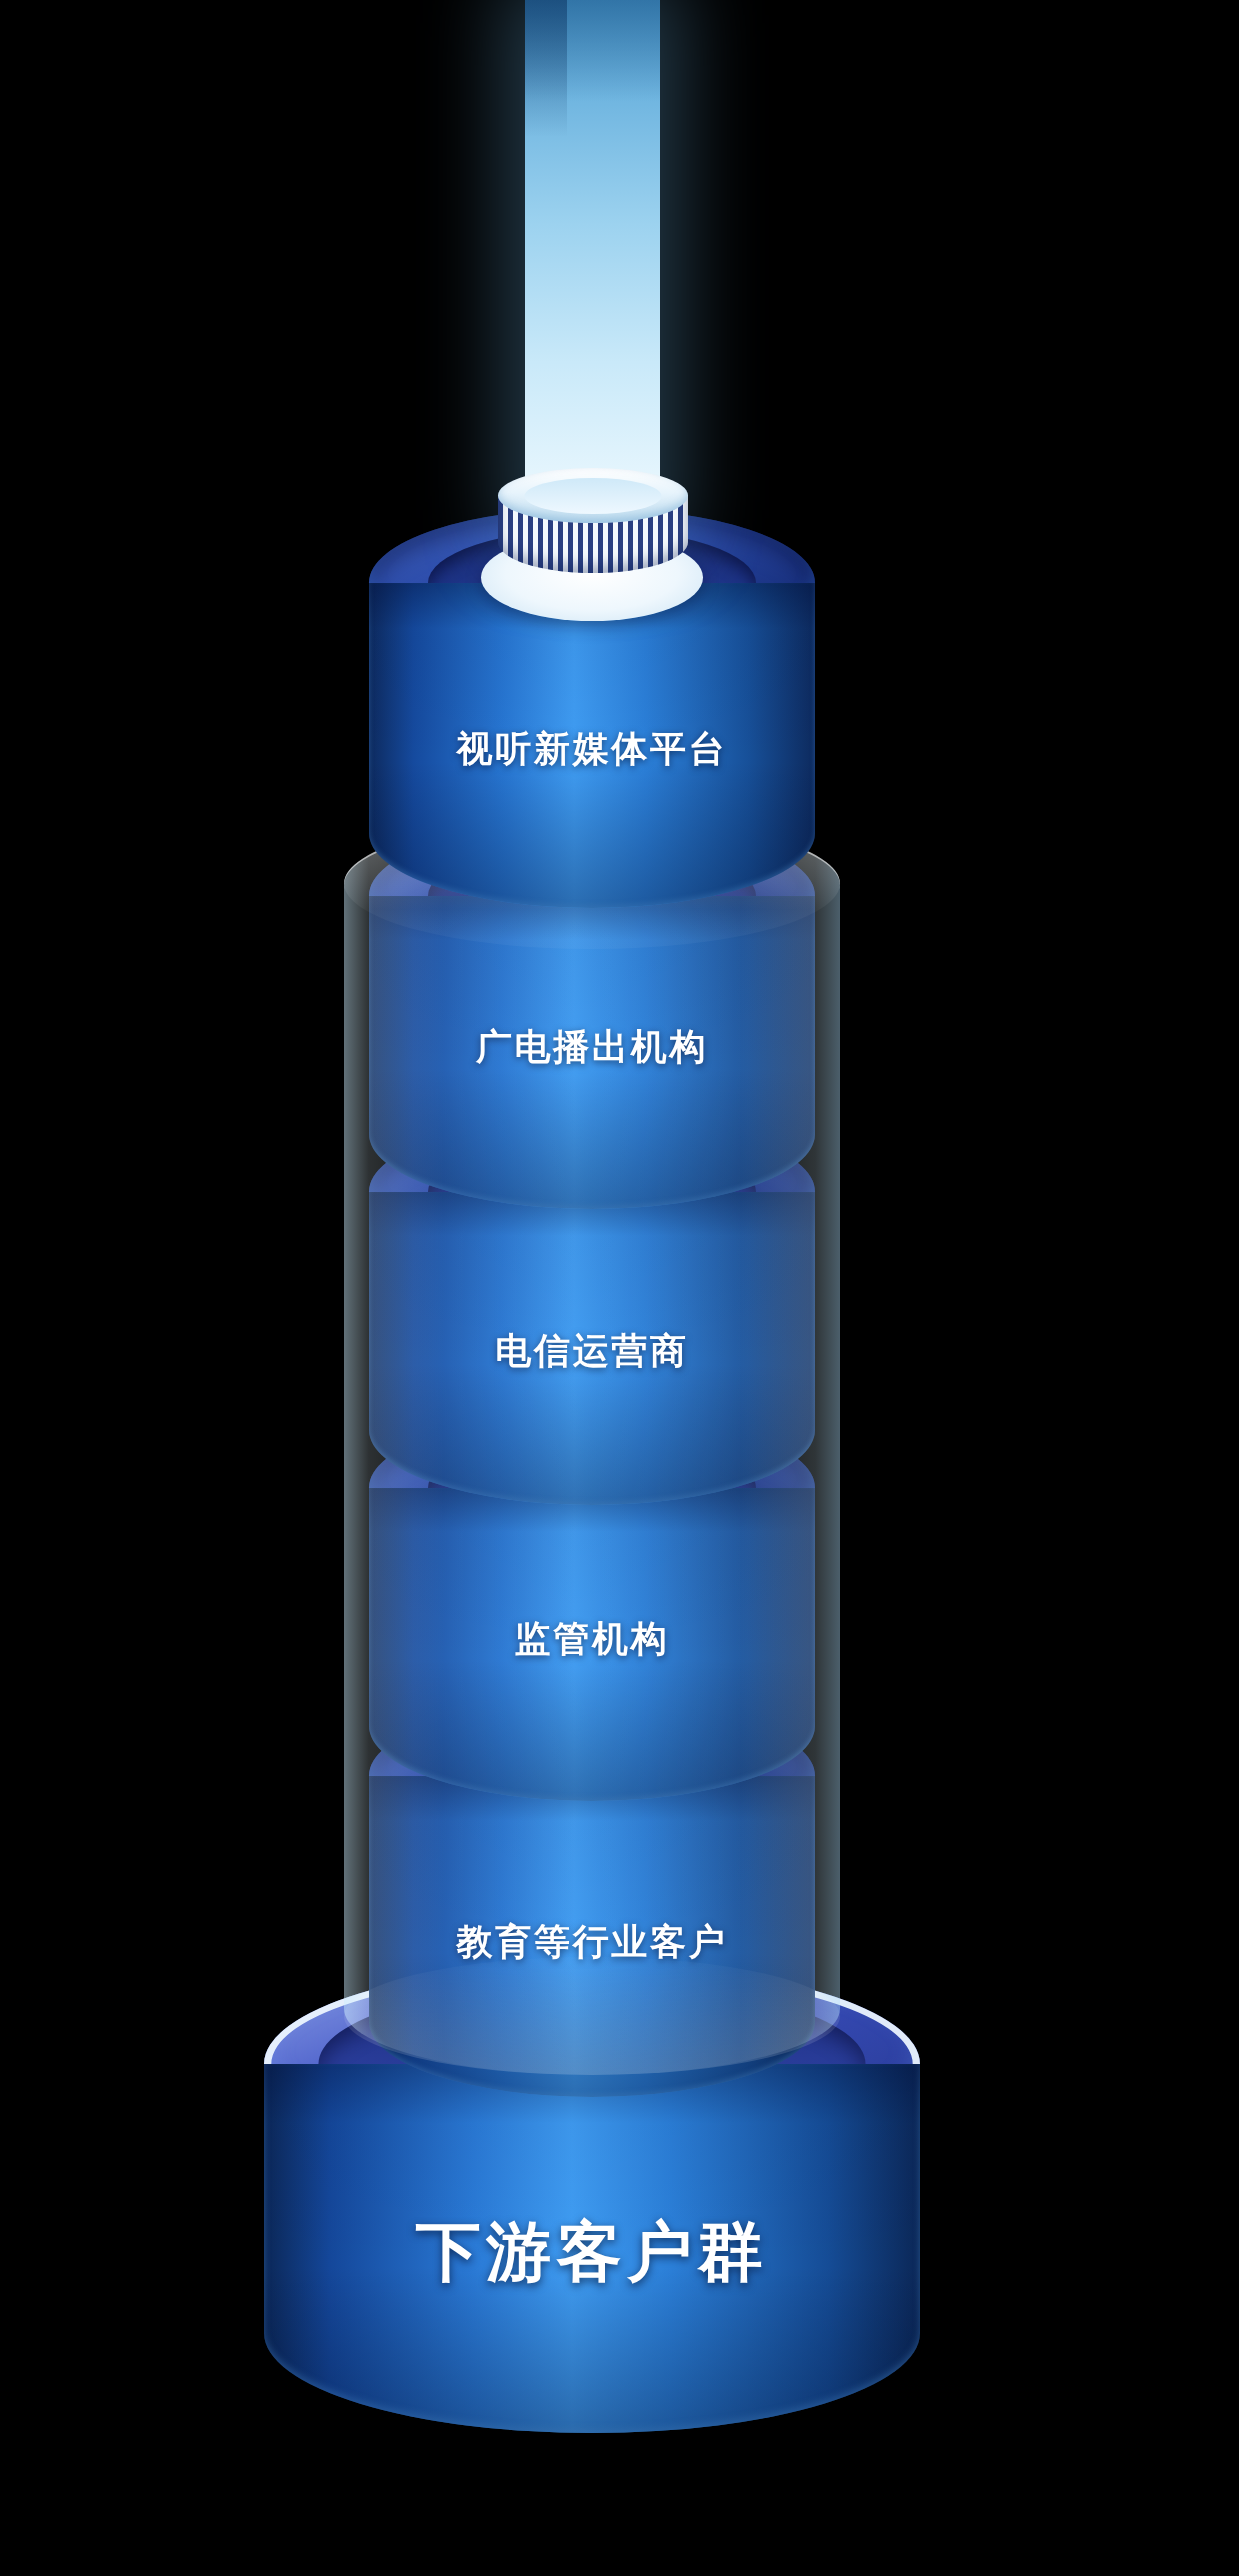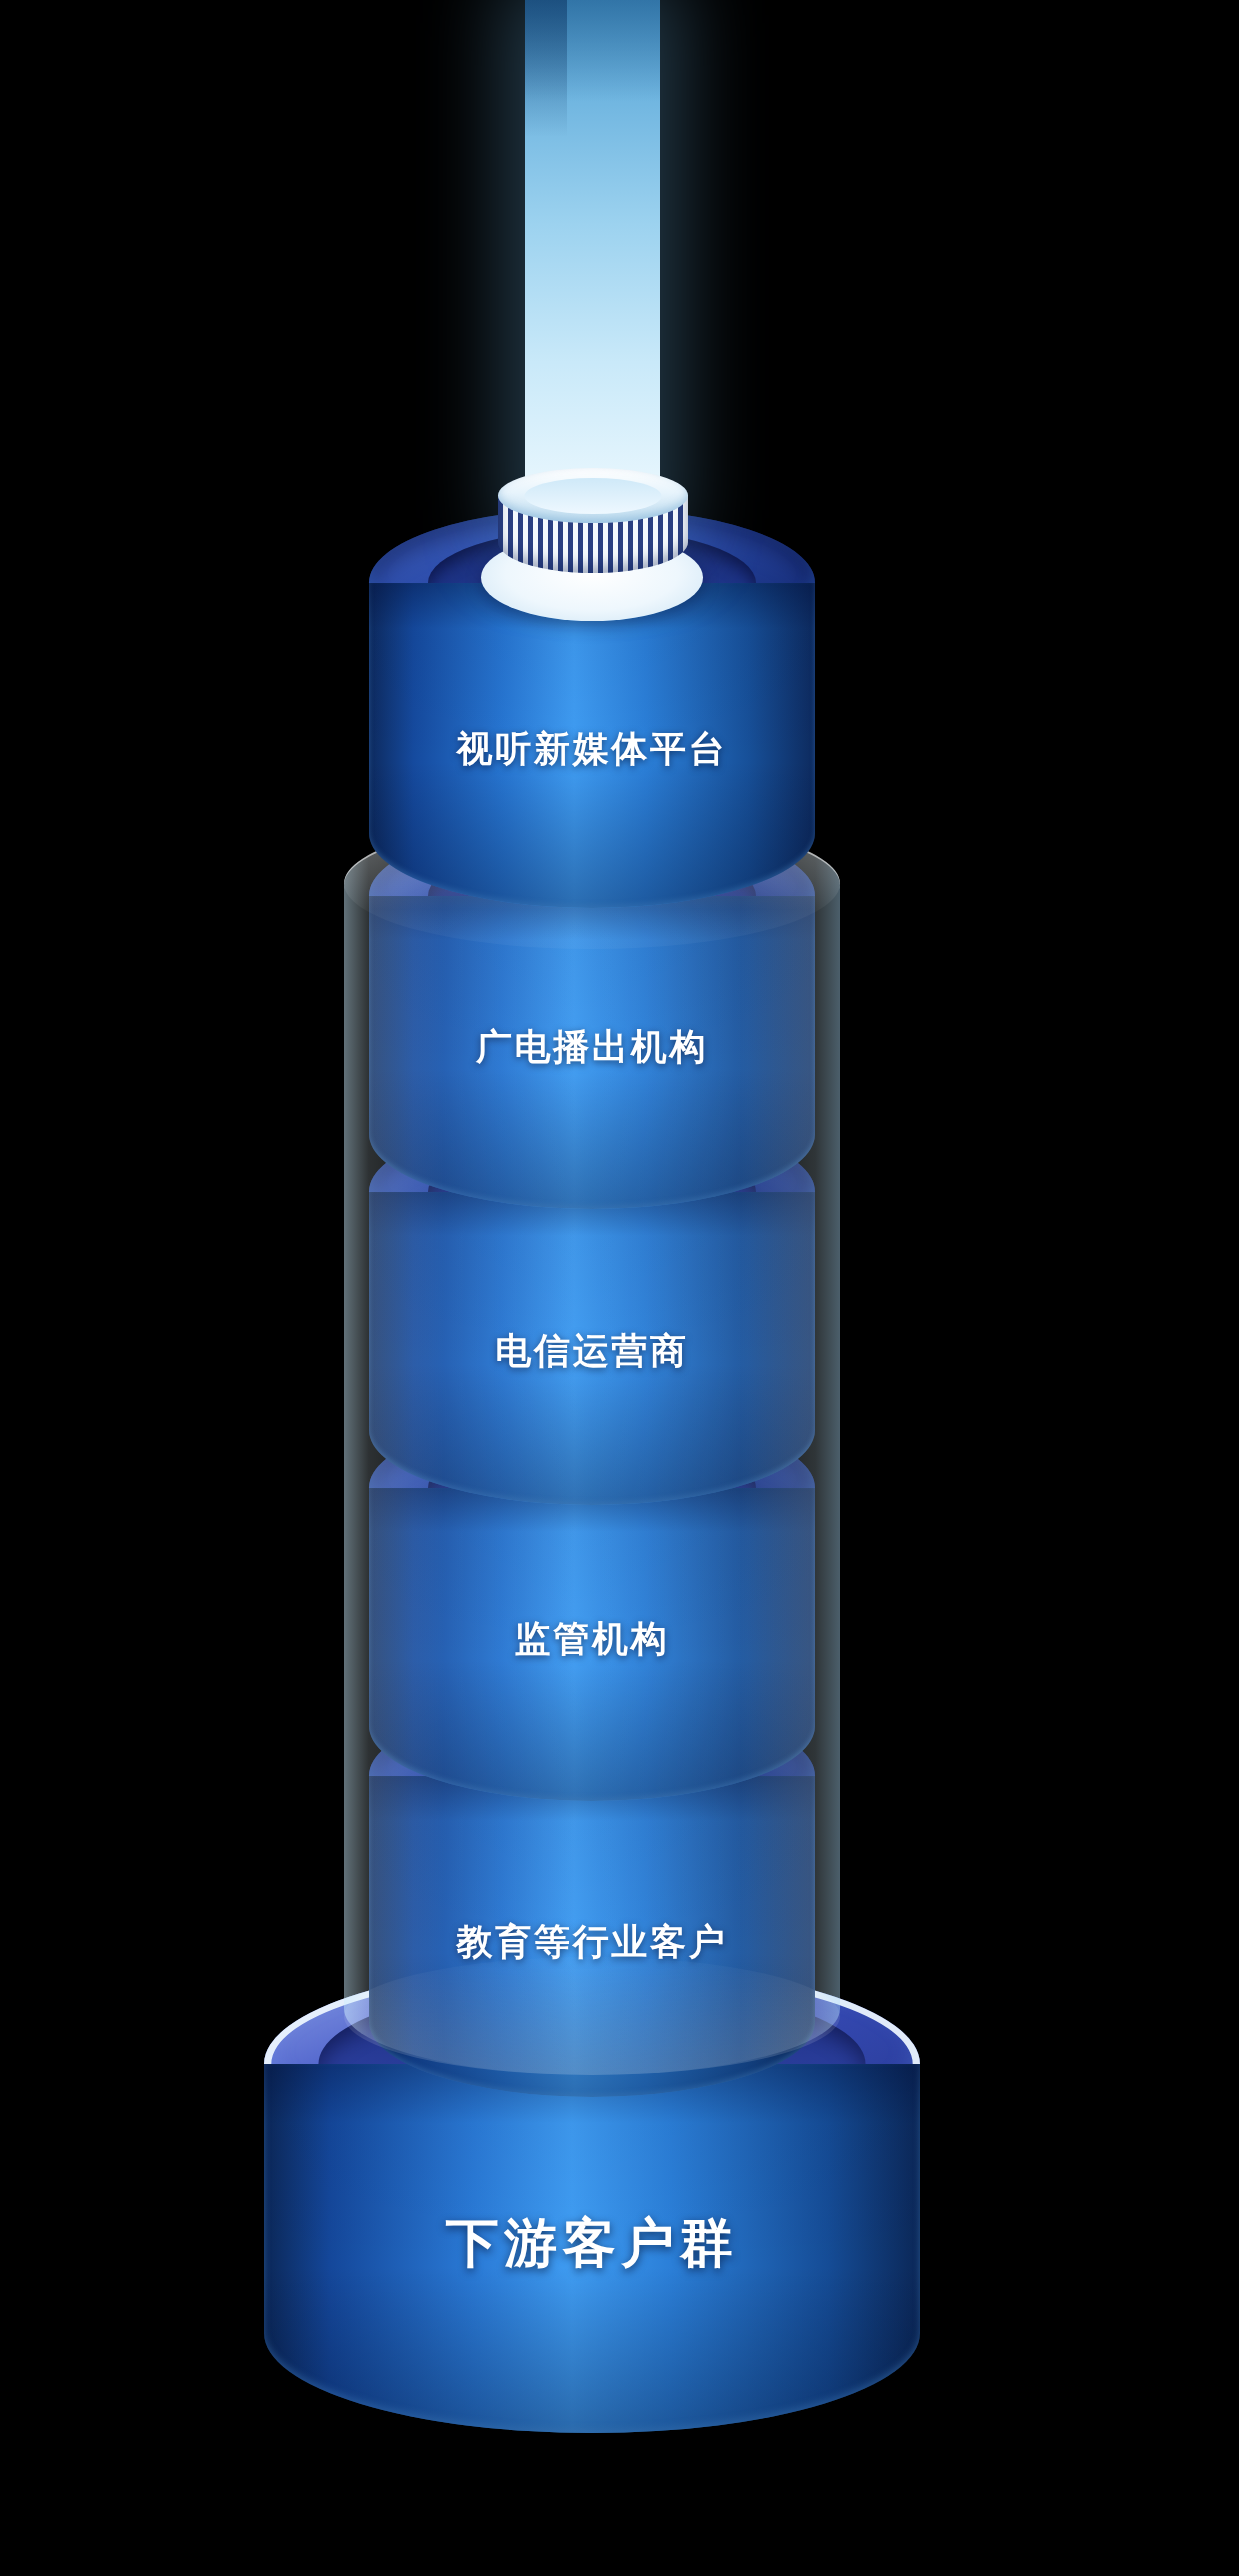--- a/index.html
+++ b/index.html
@@ -179,21 +179,21 @@
     content: ""; position: absolute; inset: 0;
     border-radius: inherit;
     background: linear-gradient(180deg,
       rgba(0,10,50,.35) 0%, rgba(0,10,50,.04) 16%,
       rgba(255,255,255,0) 55%, rgba(0,10,40,.35) 100%);
   }
   .base-label {
     position: absolute; top: 244px; left: 0;
     width: 656px; text-align: center;
     color: #ffffff;
-    font-size: 53px; font-weight: 700; letter-spacing: 5.5px;
+    font-size: 65px; font-weight: 700; letter-spacing: 5.5px;
     text-shadow: 0 2.7px 9px rgba(0,10,40,.65);
     z-index: 2;
   }
 </style>
 </head>
 <body>
 
 <div class="stage">
 
   <div class="base">

